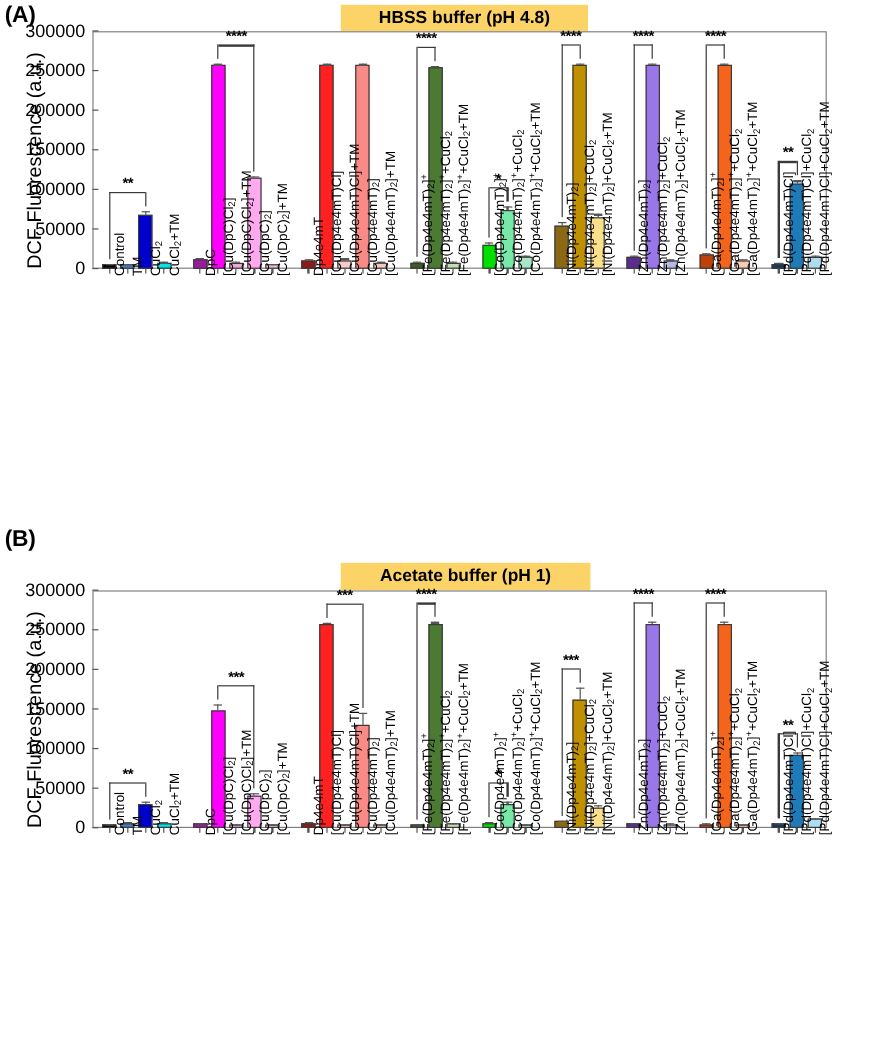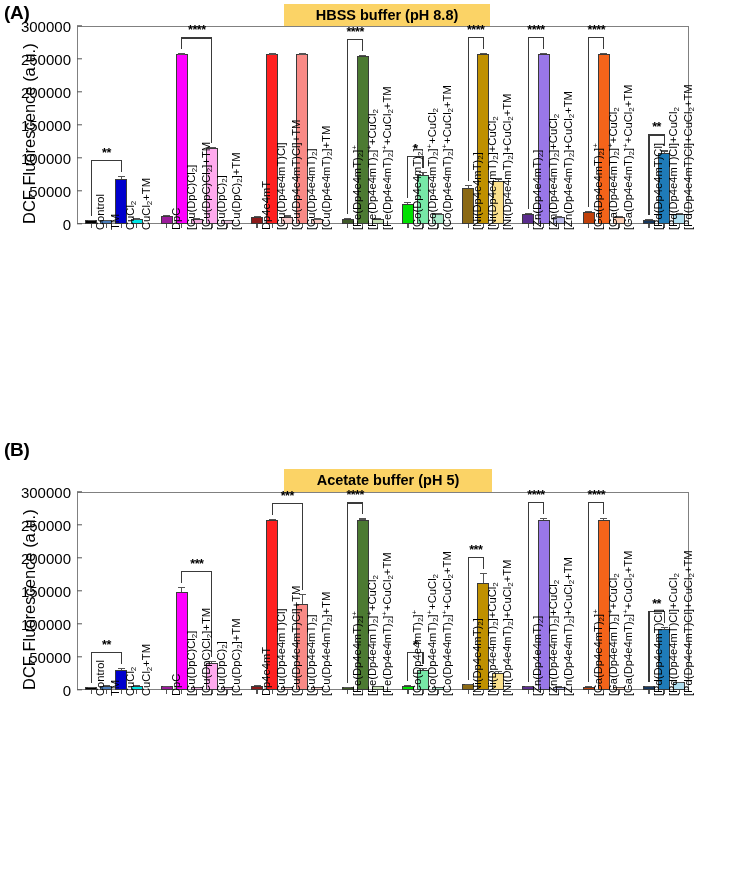--- a/index.html
+++ b/index.html
@@ -45,21 +45,21 @@
   .xlab{position:absolute;transform-origin:0 0;transform:rotate(-90deg);
       font-size:11.2px;white-space:nowrap;line-height:1;}
   .xlab sub{font-size:8px;vertical-align:baseline;position:relative;top:2px;}
   .xlab sup{font-size:8px;vertical-align:baseline;position:relative;top:-4px;}
 </style>
 </head>
 <body>
 
 <div class="panel" id="panelA">
   <div class="panel-letter">(A)</div>
-  <div class="buffer-badge" id="badgeA" style="left: 284px; top: 4px; width: 182px; text-align: center; background: rgb(251, 211, 102);">HBSS buffer (pH 8.8)</div>
+  <div class="buffer-badge" id="badgeA" style="left: 284px; top: 4px; width: 182px; text-align: center; background: rgb(251, 211, 102);">HBSS buffer (pH 4.8)</div>
   <div class="plot" id="plotA" style="left: 77px; top: 26px; width: 612px; height: 198px;">
     <div class="plot-frame"></div>
   <div class="ytick" style="top: 198px;">0</div>
       <div class="ytick-mark" style="top: 198px;"></div>
       <div class="ytick" style="top: 165px;">50000</div>
       <div class="ytick-mark" style="top: 165px;"></div>
       <div class="ytick" style="top: 132px;">100000</div>
       <div class="ytick-mark" style="top: 132px;"></div>
       <div class="ytick" style="top: 99px;">150000</div>
       <div class="ytick-mark" style="top: 99px;"></div>
@@ -260,21 +260,21 @@
     <div class="xlab" style="left: 592.759px; top: 230px;">[Ga(Dp4e4mT)<sub>2</sub>]<sup>+</sup></div>
     <div class="xlab" style="left: 607.833px; top: 230px;">[Ga(Dp4e4mT)<sub>2</sub>]<sup>+</sup>+CuCl<sub>2</sub></div>
     <div class="xlab" style="left: 622.906px; top: 230px;">[Ga(Dp4e4mT)<sub>2</sub>]<sup>+</sup>+CuCl<sub>2</sub>+TM</div>
     <div class="xlab" style="left: 653.054px; top: 230px;">[Pd(Dp4e4mT)Cl]</div>
     <div class="xlab" style="left: 668.128px; top: 230px;">[Pd(Dp4e4mT)Cl]+CuCl<sub>2</sub></div>
     <div class="xlab" style="left: 683.202px; top: 230px;">[Pd(Dp4e4mT)Cl]+CuCl<sub>2</sub>+TM</div>
   </div>
 
 <div class="panel" id="panelB">
   <div class="panel-letter">(B)</div>
-  <div class="buffer-badge" id="badgeB" style="left: 284px; top: 32px; width: 184px; text-align: center; background: rgb(251, 211, 102);">Acetate buffer (pH 5)</div>
+  <div class="buffer-badge" id="badgeB" style="left: 284px; top: 32px; width: 184px; text-align: center; background: rgb(251, 211, 102);">Acetate buffer (pH 1)</div>
   <div class="plot" id="plotB" style="left: 77px; top: 55px; width: 612px; height: 198px;">
     <div class="plot-frame"></div>
   <div class="ytick" style="top: 198px;">0</div>
       <div class="ytick-mark" style="top: 198px;"></div>
       <div class="ytick" style="top: 165px;">50000</div>
       <div class="ytick-mark" style="top: 165px;"></div>
       <div class="ytick" style="top: 132px;">100000</div>
       <div class="ytick-mark" style="top: 132px;"></div>
       <div class="ytick" style="top: 99px;">150000</div>
       <div class="ytick-mark" style="top: 99px;"></div>

